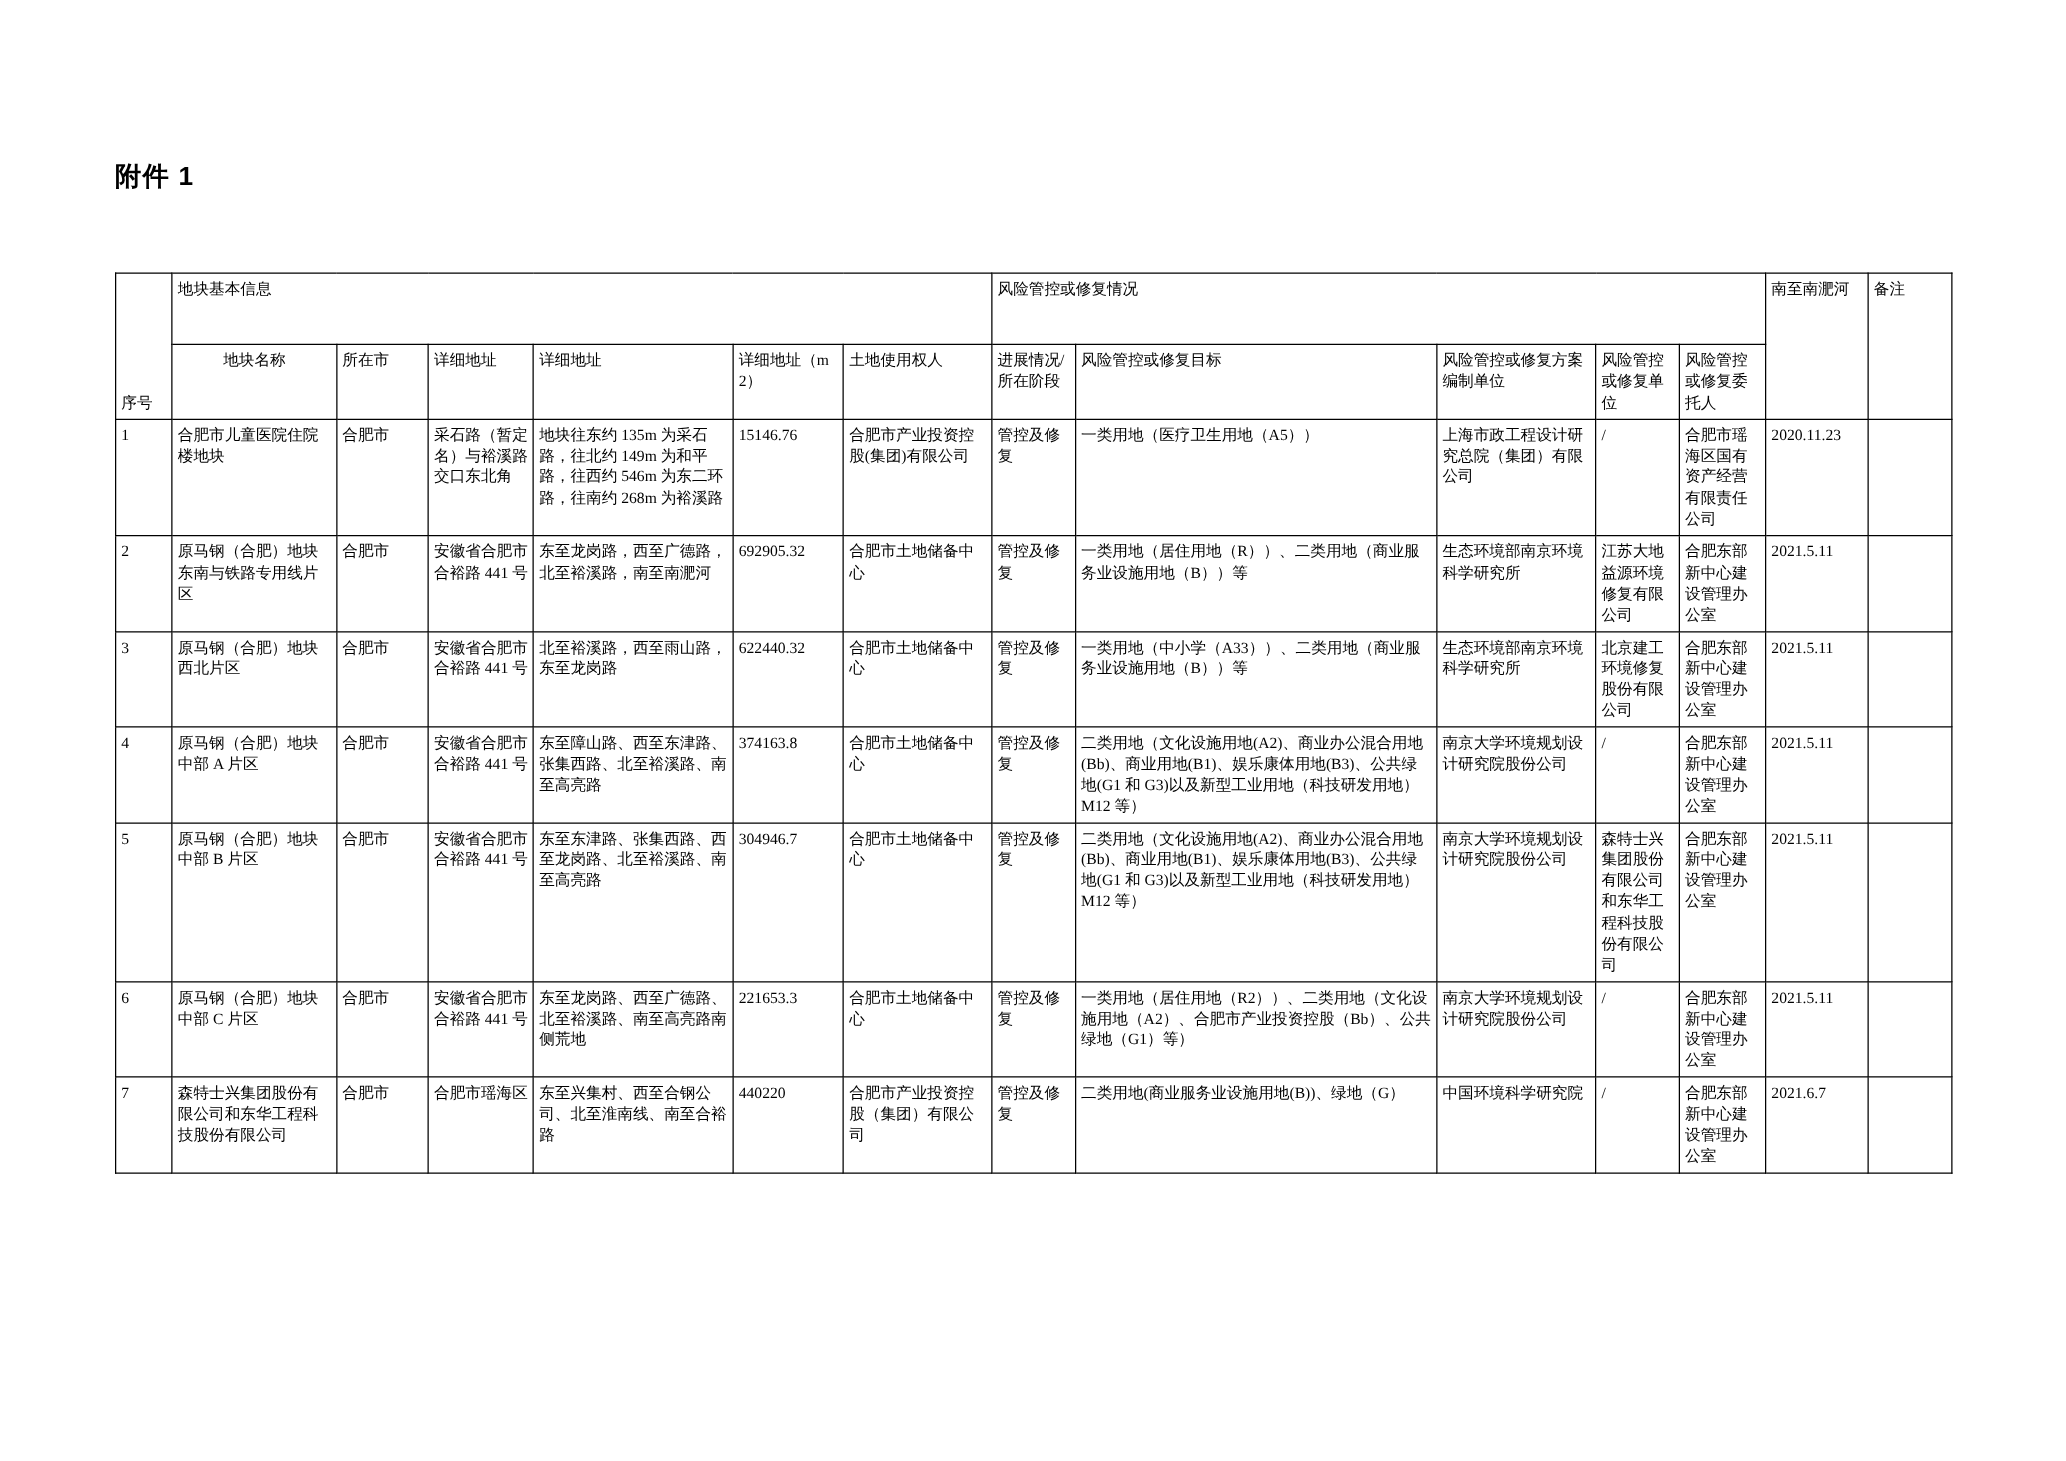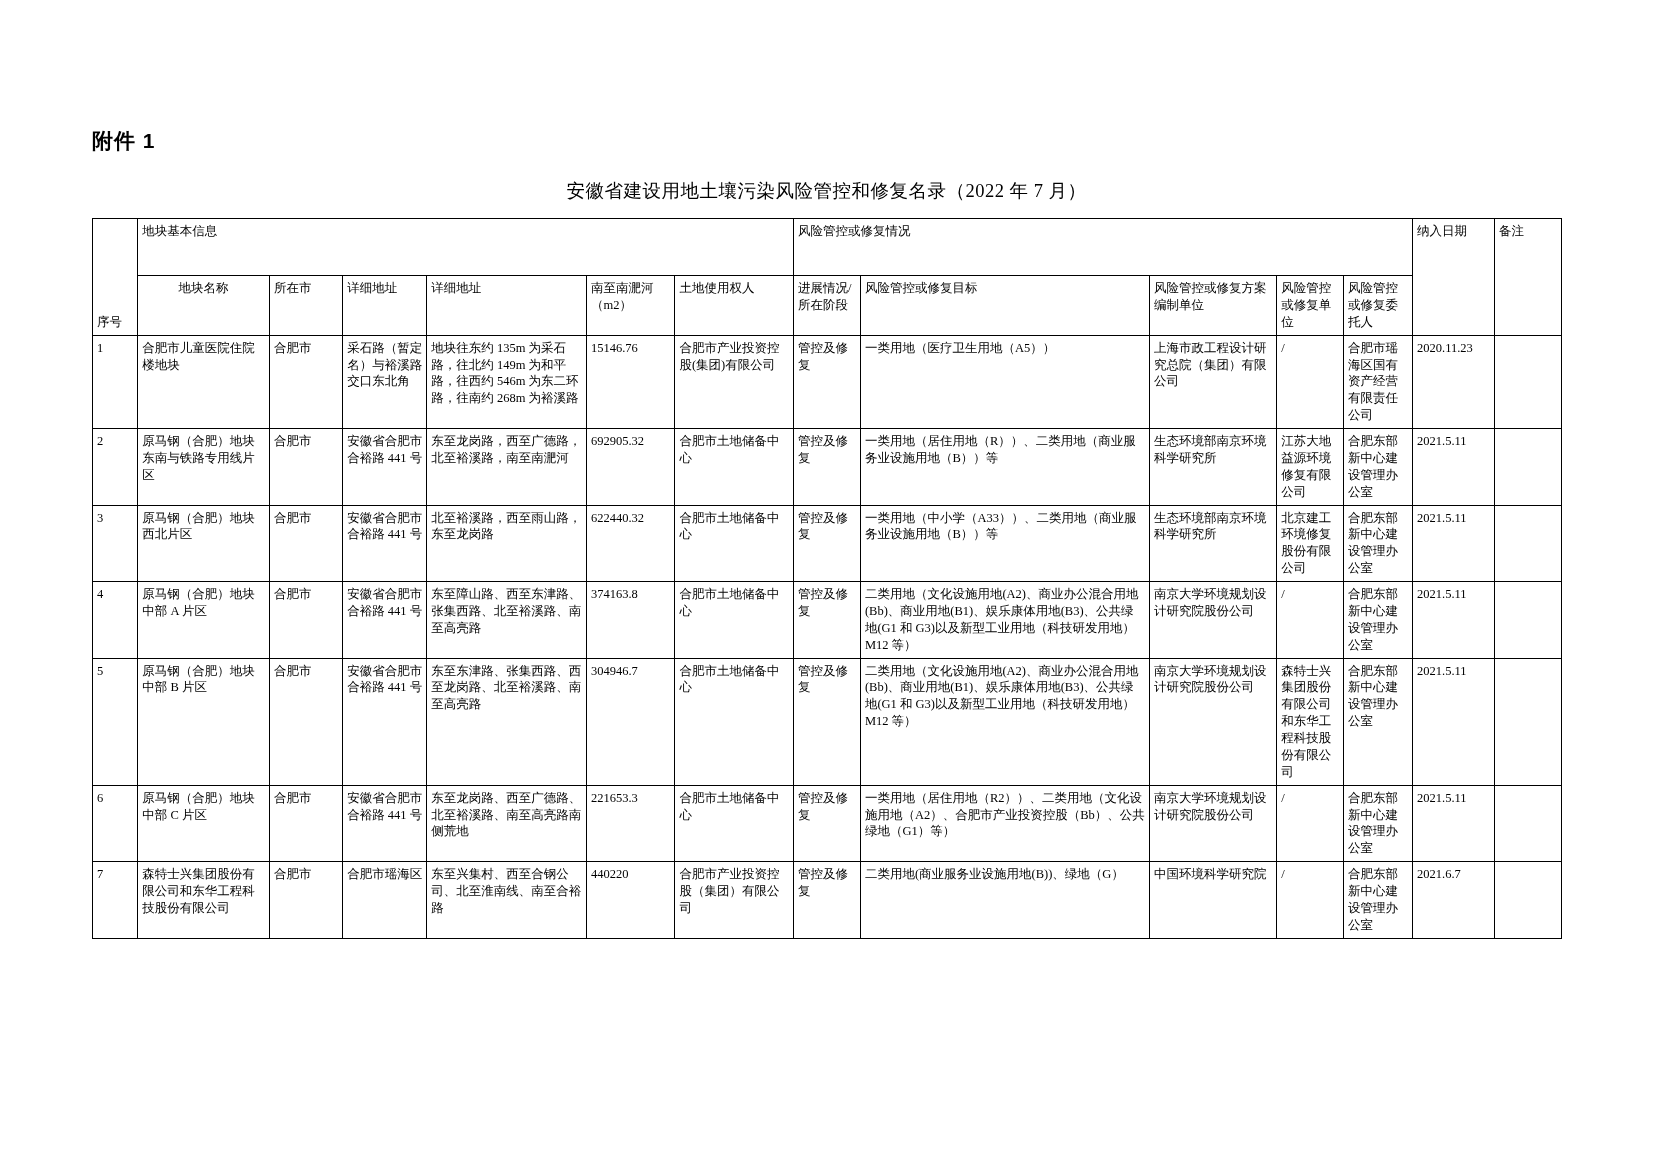--- a/index.html
+++ b/index.html
@@ -83,21 +83,20 @@
   .date-cell { vertical-align: bottom; }
   .area-cell { vertical-align: middle; }
 </style>
 </head>
 <body>
 
 <div class="page">
 
   <div class="attachment-label">附件 1</div>
 
-  <div class="doc-title">安徽省建设用地土壤污染风险管控和修复名录（2022 年 7 月）</div>
 
   <table class="main">
     <colgroup>
       <col class="c0">
         <col class="c1">
         <col class="c2">
         <col class="c3">
         <col class="c4">
       <col class="c5">
         <col class="c6">
@@ -107,29 +106,29 @@
       <col class="c10">
         <col class="c11">
         <col class="c12">
         <col class="c13">
     </colgroup>
     <thead>
       <tr>
         <td rowspan="2" class="seq" style="vertical-align:bottom;">序号</td>
         <td colspan="6" class="hdr-group" style="height:48px;">地块基本信息</td>
         <td colspan="5" class="hdr-group">风险管控或修复情况</td>
-        <td rowspan="2" class="v-bot">纳入日期</td>
+        <td rowspan="2" class="v-bot">南至南淝河</td>
         <td rowspan="2" class="v-bot">备注</td>
       </tr>
       <tr>
         <td class="hdr-sub" style="height:50px;text-align:center;">地块名称</td>
         <td class="hdr-sub">所在市</td>
         <td class="hdr-sub">详细地址</td>
         <td class="hdr-sub">详细地址</td>
-        <td class="hdr-sub">南至南淝河（m2）</td>
+        <td class="hdr-sub">详细地址（m2）</td>
         <td class="hdr-sub">土地使用权人</td>
         <td class="hdr-sub">进展情况/所在阶段</td>
         <td class="hdr-sub">风险管控或修复目标</td>
         <td class="hdr-sub">风险管控或修复方案编制单位</td>
         <td class="hdr-sub">风险管控或修复单位</td>
         <td class="hdr-sub">风险管控或修复委托人</td>
       </tr>
     </thead>
     <tbody>
 

